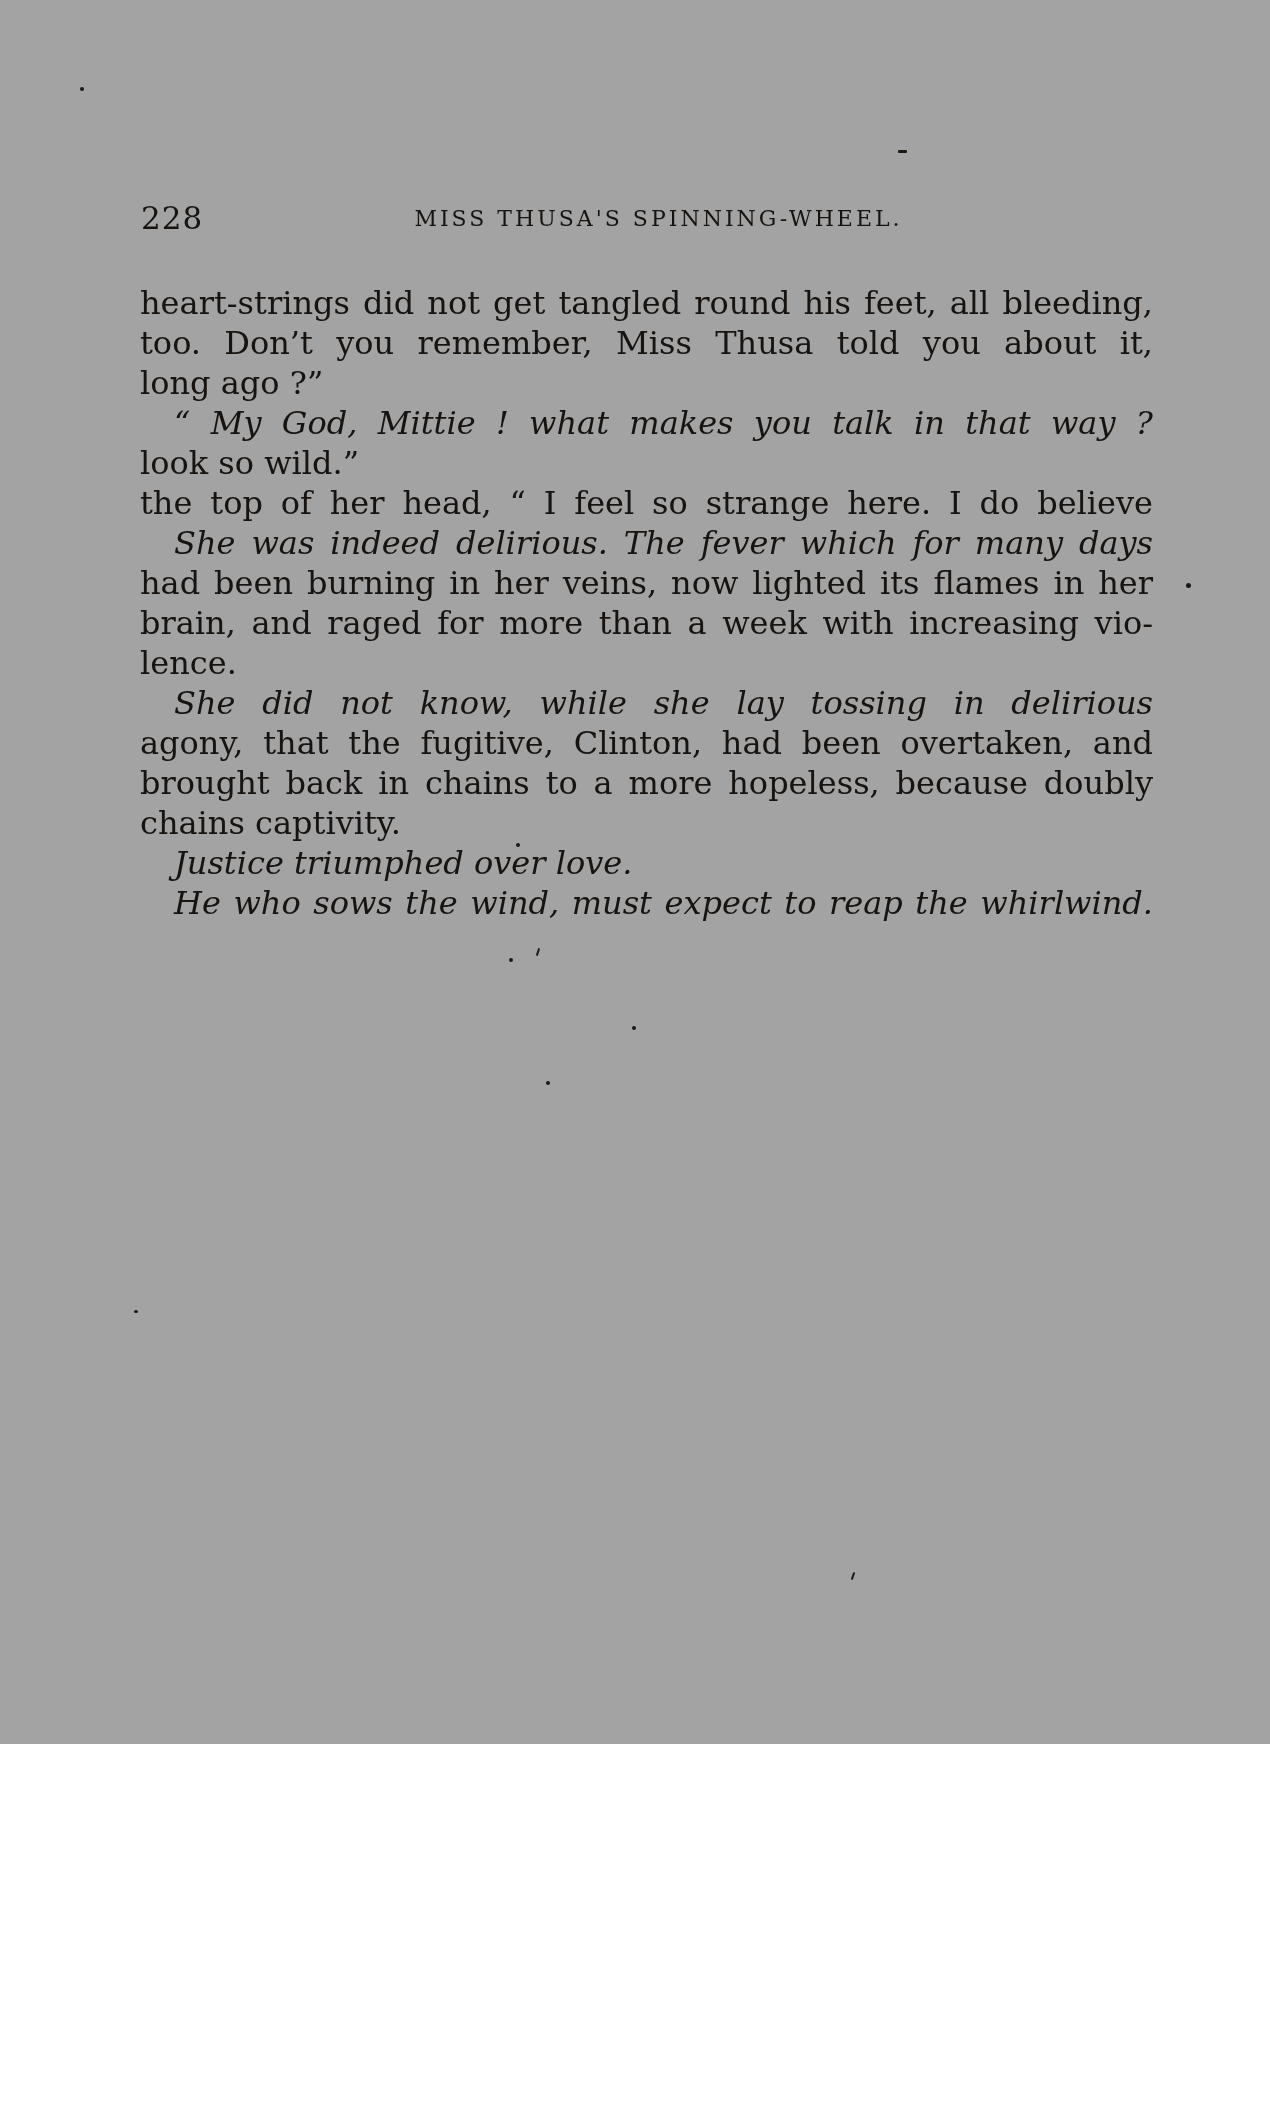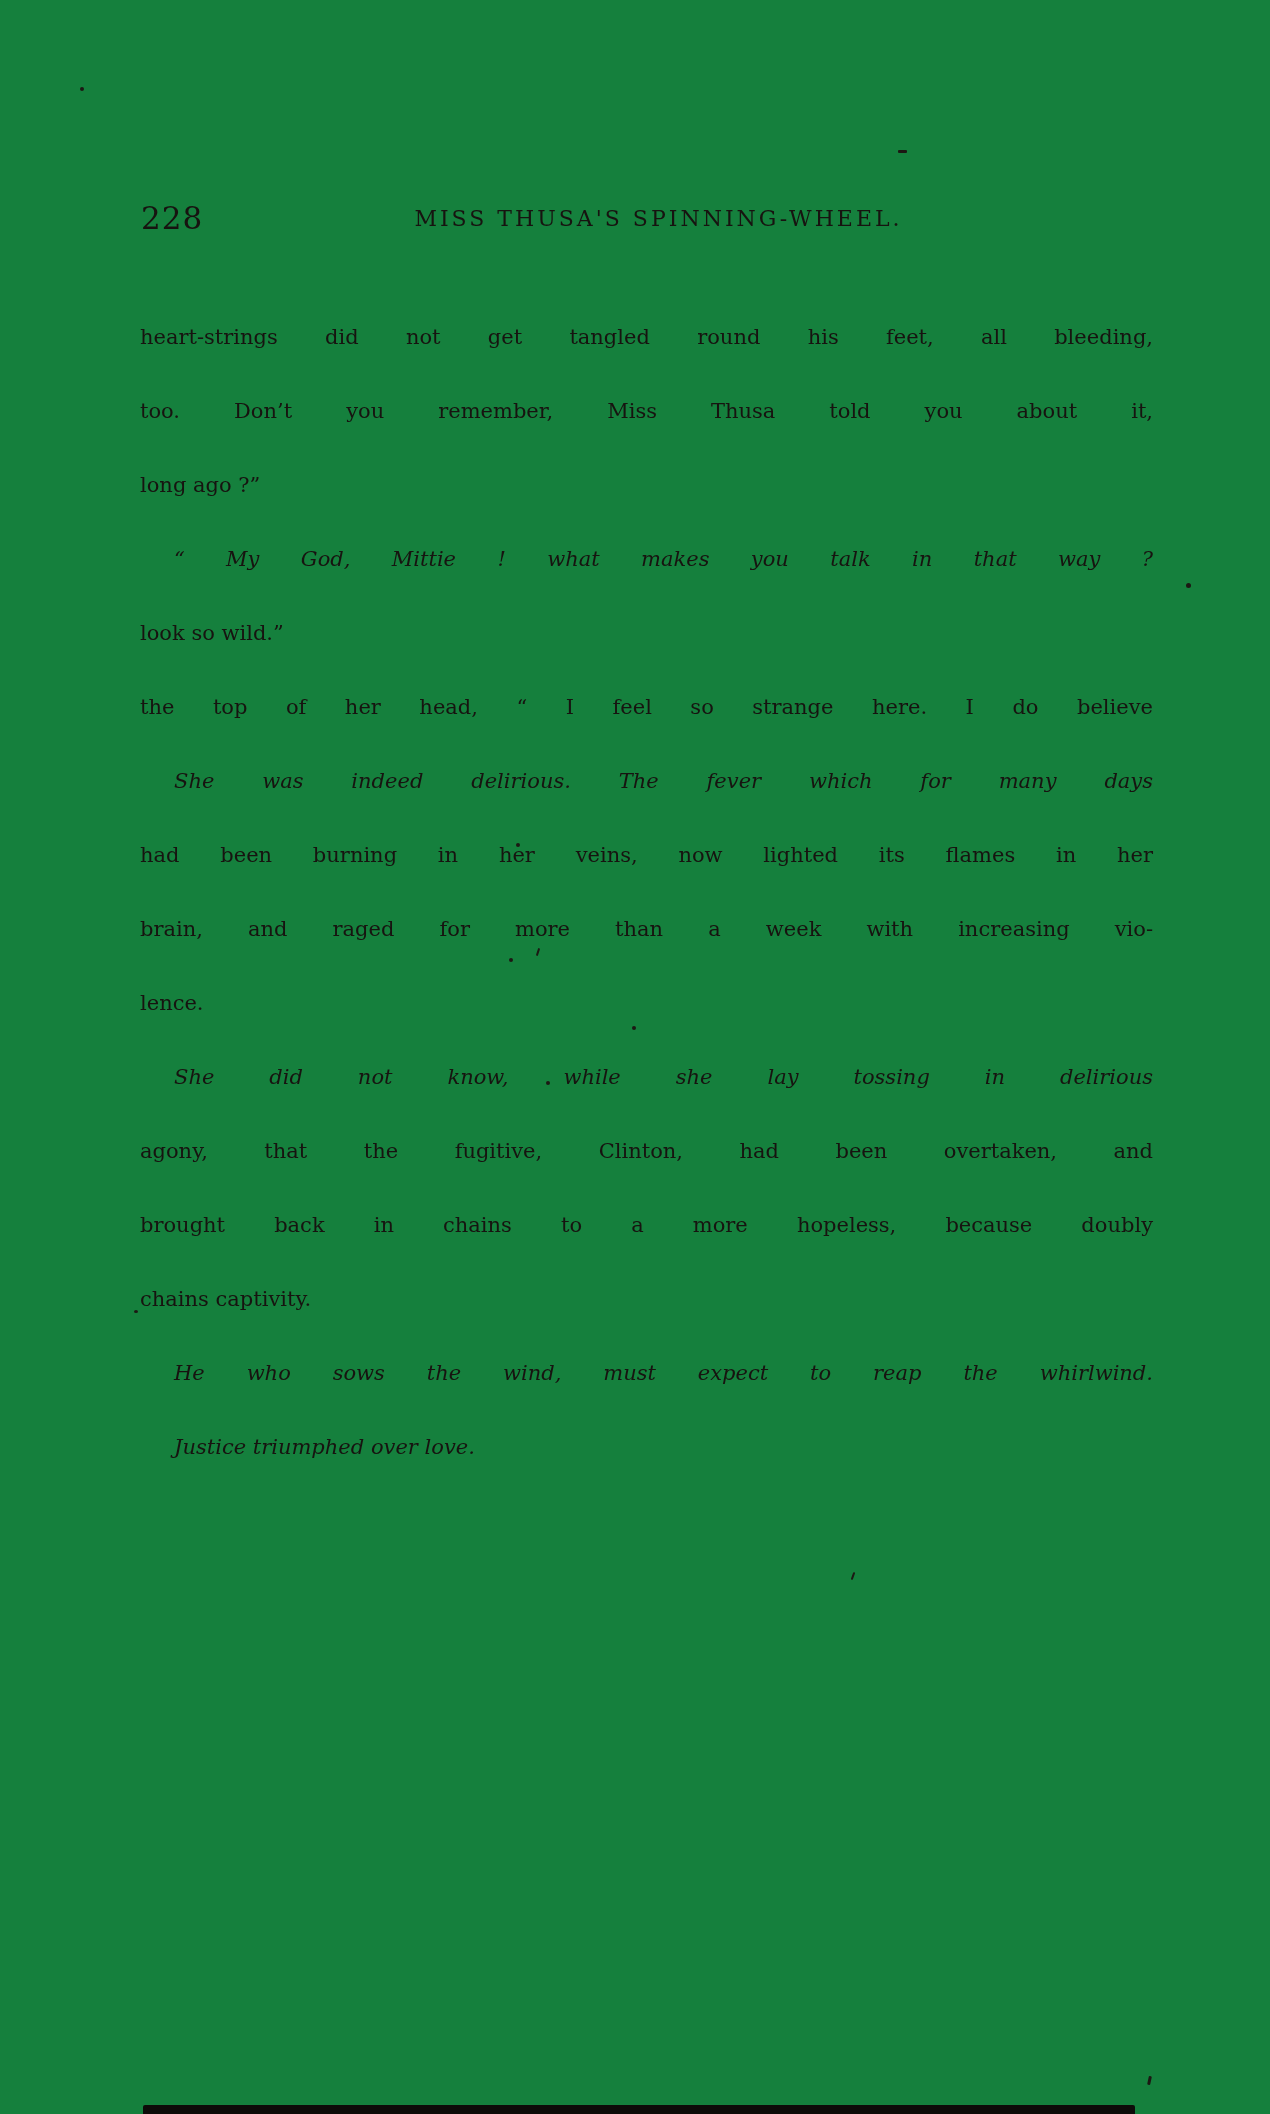--- a/index.html
+++ b/index.html
@@ -1,20 +1,20 @@
 <!DOCTYPE html>
 <html><head>
 <meta charset="utf-8">
 <style>
   html, body { margin: 0; padding: 0; background: #ffffff; }
   .page {
     position: relative;
     width: 1270px;
-    height: 2114px;
-    background: #15803d;
+    height: 1744px;
+    background: #a3a3a3;
     font-family: "DejaVu Serif", serif;
     color: #171310;
     overflow: hidden;
   }
   .folio {
     position: absolute;
     left: 141px;
     top: 200px;
     font-size: 31px;
     letter-spacing: 1px;
@@ -31,23 +31,22 @@
   }
   .text-block {
     position: absolute;
     left: 140px;
     top: 283px;
     width: 1013px;
   }
   .line {
     height: 40px;
     line-height: 40px;
-    font-size: 21px;
+    font-size: 32px;
     white-space: normal;
-    margin-top: 34px;
   }
   .j {            
     text-align: justify;
     text-align-last: justify;
   }
   .ind { padding-left: 34px; font-style: italic; }   
   .speck {
     position: absolute;
     background: #1c1813;
     border-radius: 50%;
@@ -89,23 +88,23 @@
     <div class="line j ind">She was indeed delirious.  The fever which for many days</div>
     <div class="line j">had been burning in her veins, now lighted its flames in her</div>
     <div class="line j">brain, and raged for more than a week with increasing vio-</div>
     <div class="line">lence.</div>
 
     <div class="line j ind">She did not know, while she lay tossing in delirious</div>
     <div class="line j">agony, that the fugitive, Clinton, had been overtaken, and</div>
     <div class="line j">brought back in chains to a more hopeless, because doubly</div>
     <div class="line">chains captivity.</div>
 
+    <div class="line ind">Justice triumphed over love.</div>
+
     <div class="line j ind">He who sows the wind, must expect to reap the whirlwind.</div>
-
-    <div class="line ind">Justice triumphed over love.</div>
 
   </div>
 
   <div class="speck" style="left:80px;  top:87px;   width:4px; height:4px;"></div>
   <div class="tick" style="left:898px; top:150px;  width:9px; height:3px;"></div>
   <div class="speck" style="left:1186px;top:583px;  width:5px; height:5px;"></div>
   <div class="speck" style="left:516px; top:843px;  width:4px; height:4px;"></div>
   <div class="tick" style="left:537px; top:948px;  width:2px; height:8px; transform:rotate(18deg);"></div>
   <div class="speck" style="left:509px; top:958px;  width:4px; height:4px;"></div>
   <div class="speck" style="left:632px; top:1026px; width:4px; height:4px;"></div>

